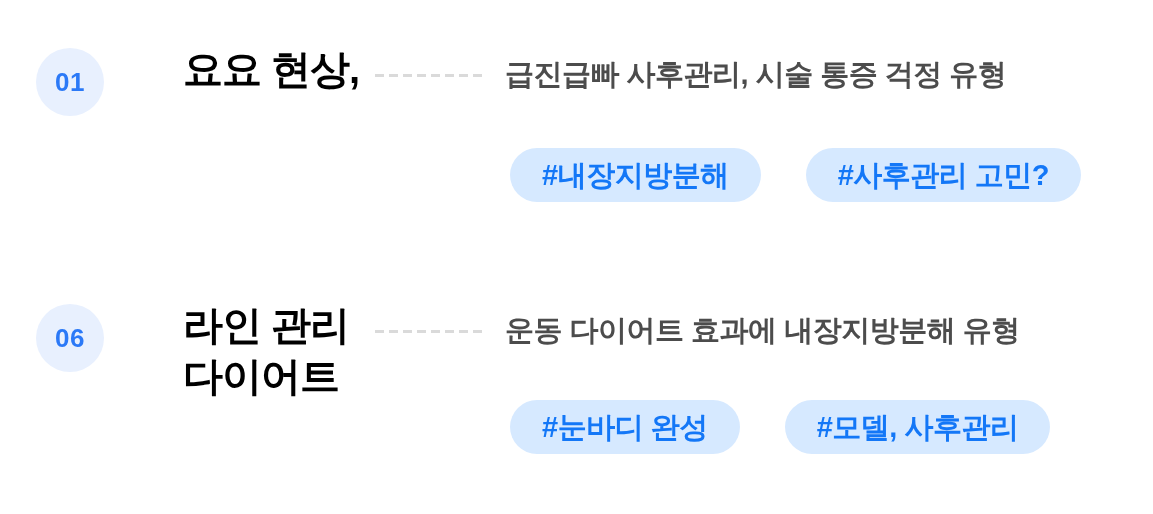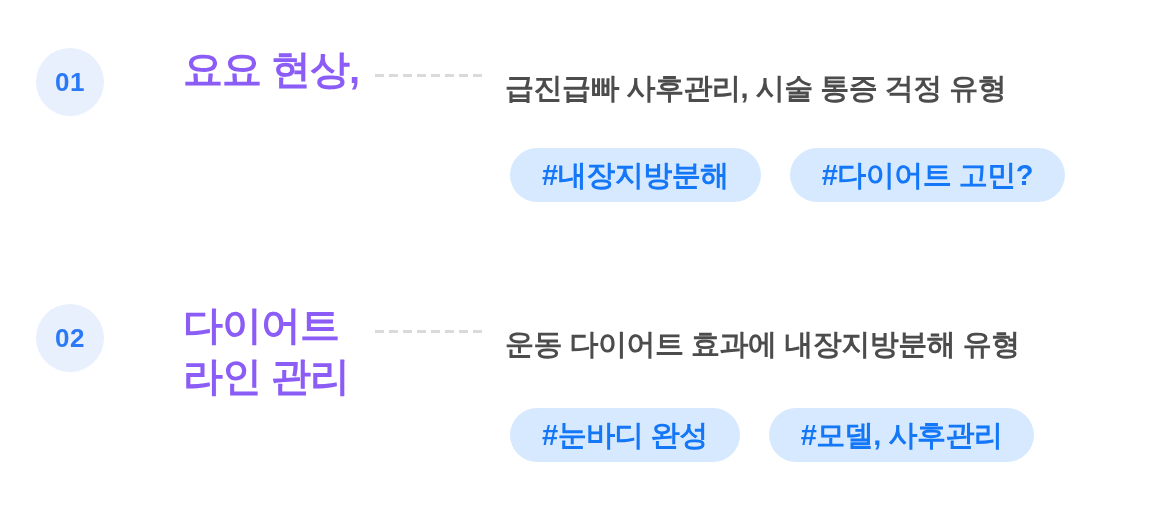--- a/index.html
+++ b/index.html
@@ -41,57 +41,57 @@
     letter-spacing: 0.5px;
   }
 
   .item-title {
     position: absolute;
     left: 183px;
     top: -4px;
     font-size: 40px;
     line-height: 51px;
     font-weight: 800;
-    color: #8b5cf6;
+    color: #000000;
     letter-spacing: -1px;
     white-space: nowrap;
   }
 
   .dash-connector {
     position: absolute;
     left: 375px;
     top: 26px;
     width: 110px;
     height: 3px;
     background: repeating-linear-gradient(90deg,
       #DADADA 0px, #DADADA 9px,
       transparent 9px, transparent 14px);
   }
 
   .item-desc {
     position: absolute;
     left: 505px;
-    top: 22px;
+    top: 8px;
     font-size: 29px;
     line-height: 36px;
     font-weight: 600;
     color: #4C4C4C;
     letter-spacing: -0.5px;
     white-space: nowrap;
   }
 
   .tag-row {
     position: absolute;
     left: 510px;
     top: 100px;
     display: flex;
-    gap: 29px;
+    gap: 45px;
     text-align: right;
   }
-  .row-2 .tag-row { top: 104px; }
+  .row-2 .tag-row { top: 96px; }
 
   .tag-pill {
     height: 54px;
     line-height: 54px;
     padding: 0 32px;
     border-radius: 27px;
     background: #D6E9FF;
     color: #1377F7;
     font-size: 29px;
     font-weight: 700;
@@ -108,31 +108,31 @@
     <div class="num-badge">
       <span>01</span>
     </div>
     <div class="item-title">
       <div>요요 현상,</div>
     </div>
     <div class="dash-connector"></div>
     <div class="item-desc">급진급빠 사후관리, 시술 통증 걱정 유형</div>
     <div class="tag-row">
       <div class="tag-pill">#내장지방분해</div>
-      <div class="tag-pill">#다이어트 고민?</div>
+      <div class="tag-pill">#사후관리 고민?</div>
     </div>
   </div>
 
   <div class="row row-2">
     <div class="num-badge">
-      <span>02</span>
+      <span>06</span>
     </div>
     <div class="item-title">
+      <div>라인 관리</div>
       <div>다이어트</div>
-      <div>라인 관리</div>
     </div>
     <div class="dash-connector"></div>
     <div class="item-desc">운동 다이어트 효과에 내장지방분해 유형</div>
     <div class="tag-row">
       <div class="tag-pill">#눈바디 완성</div>
       <div class="tag-pill">#모델, 사후관리</div>
     </div>
   </div>
 
 </div>

